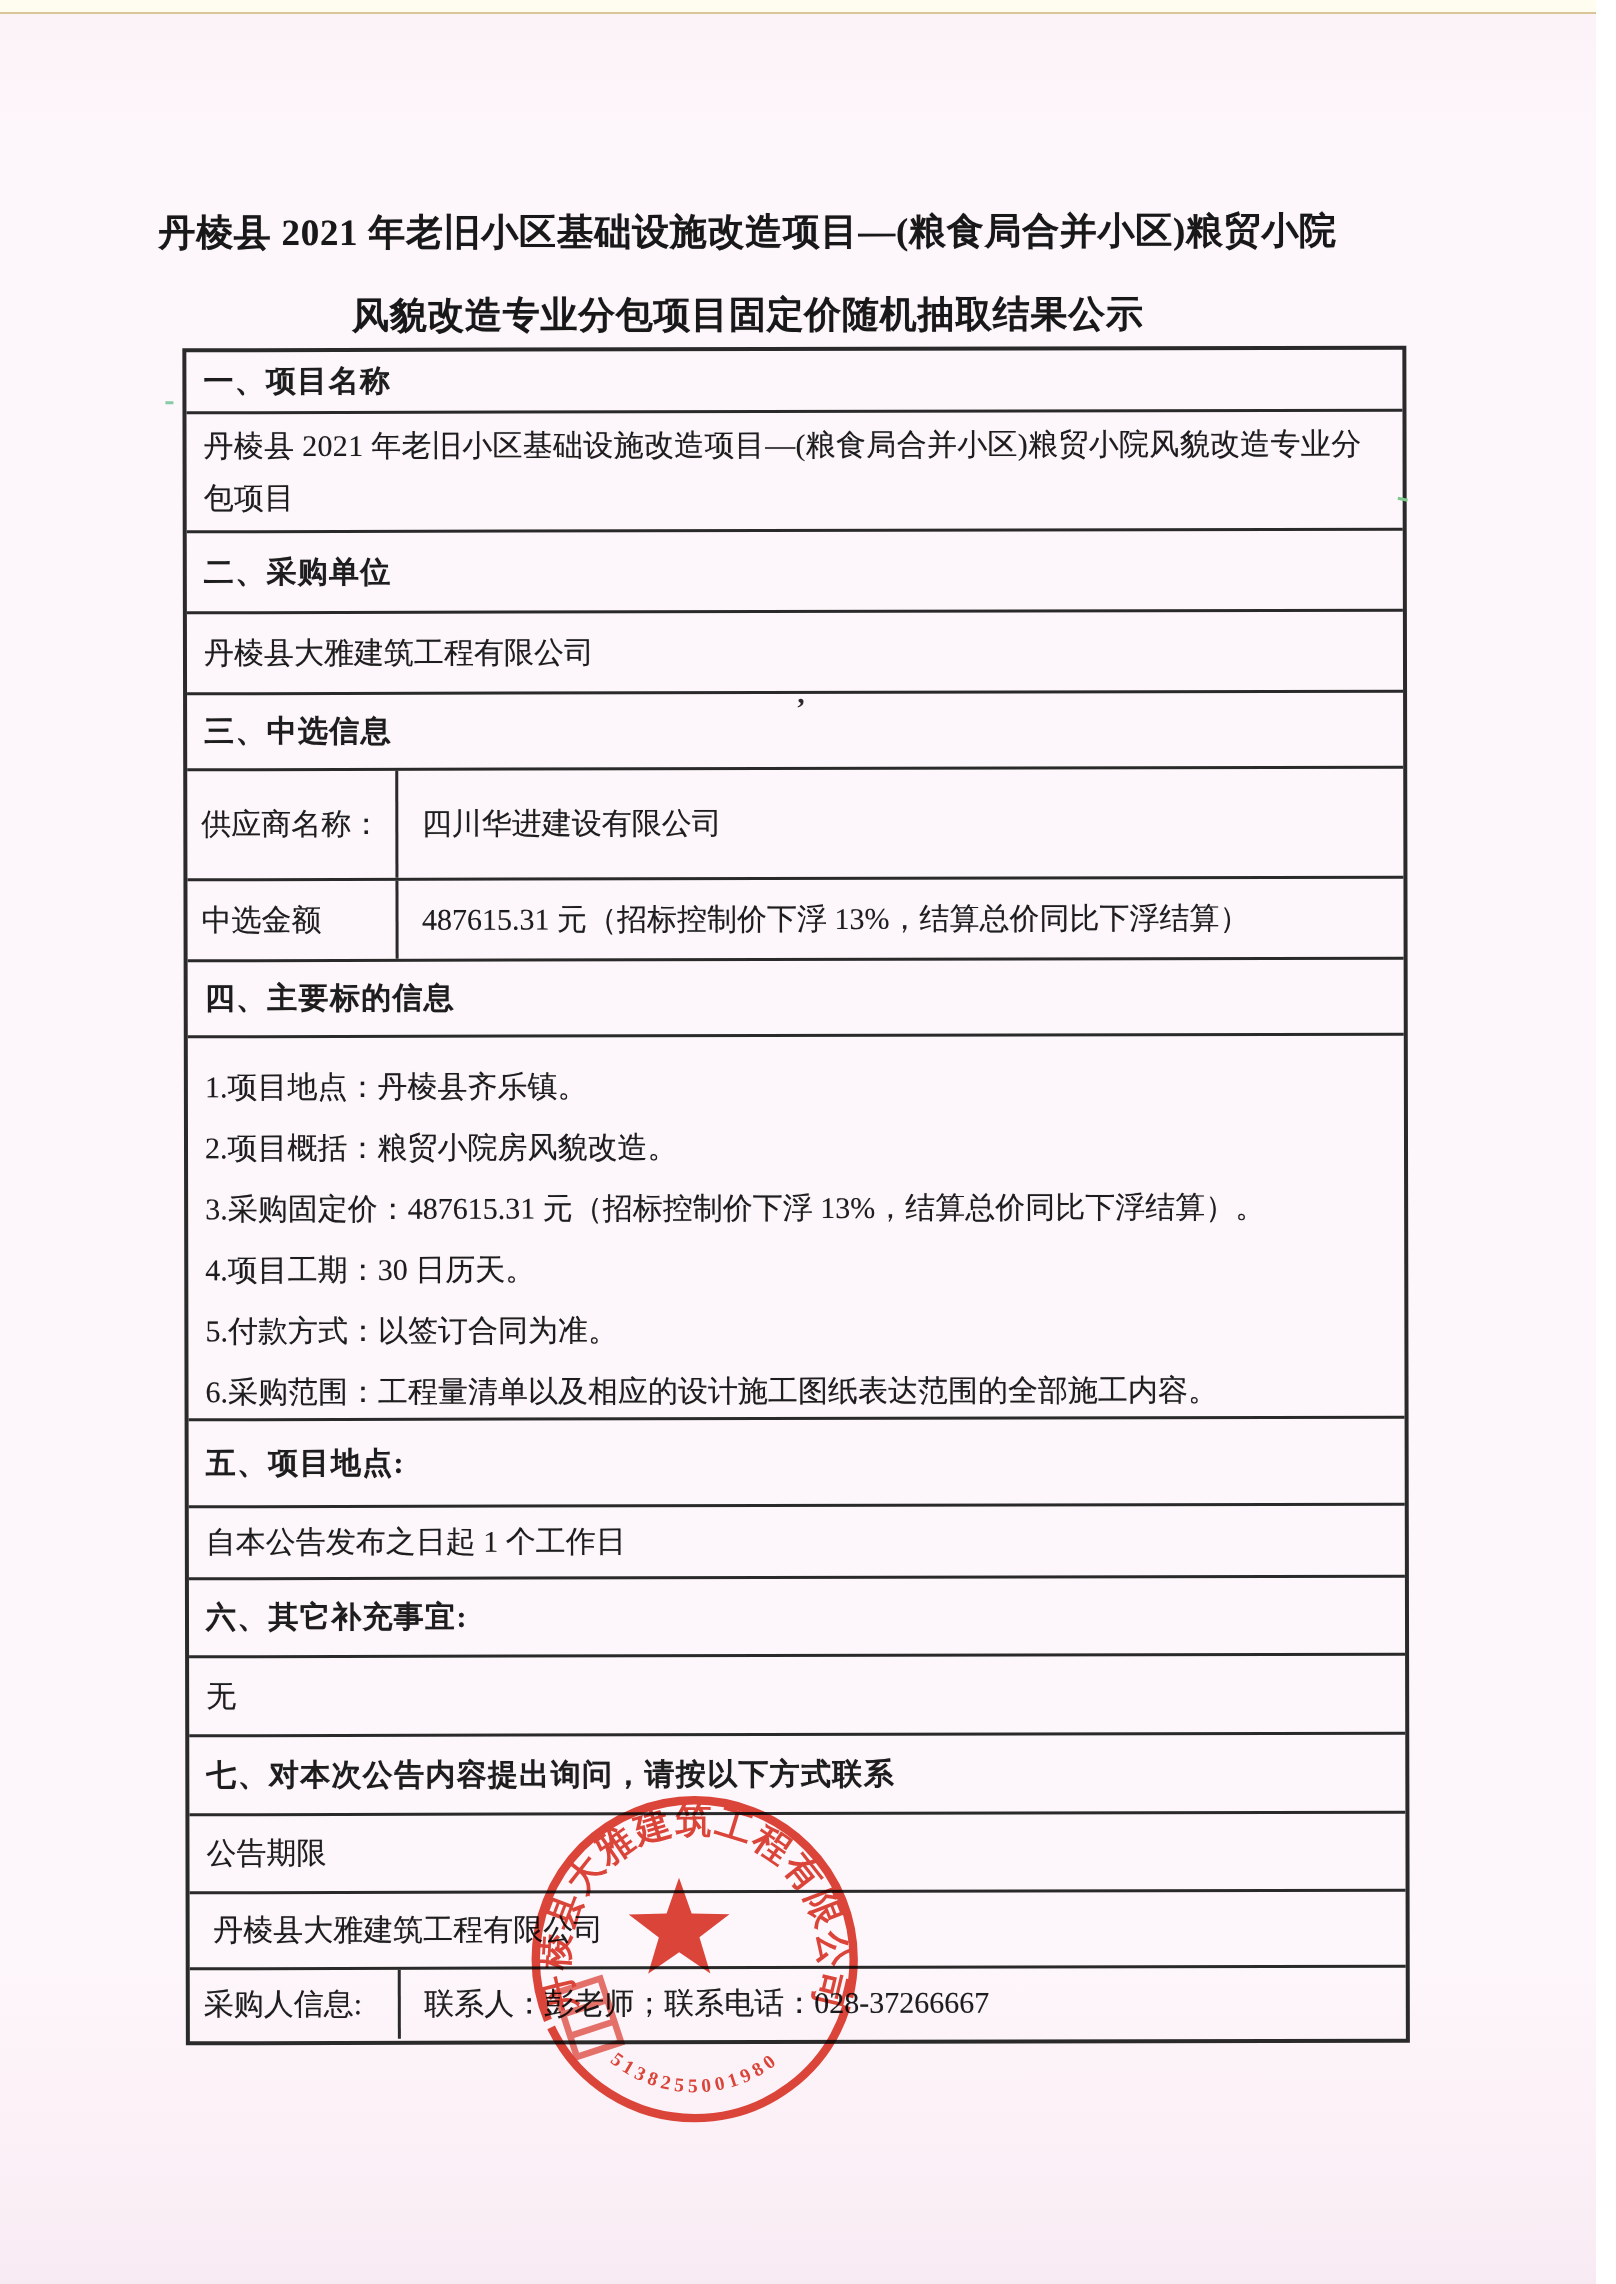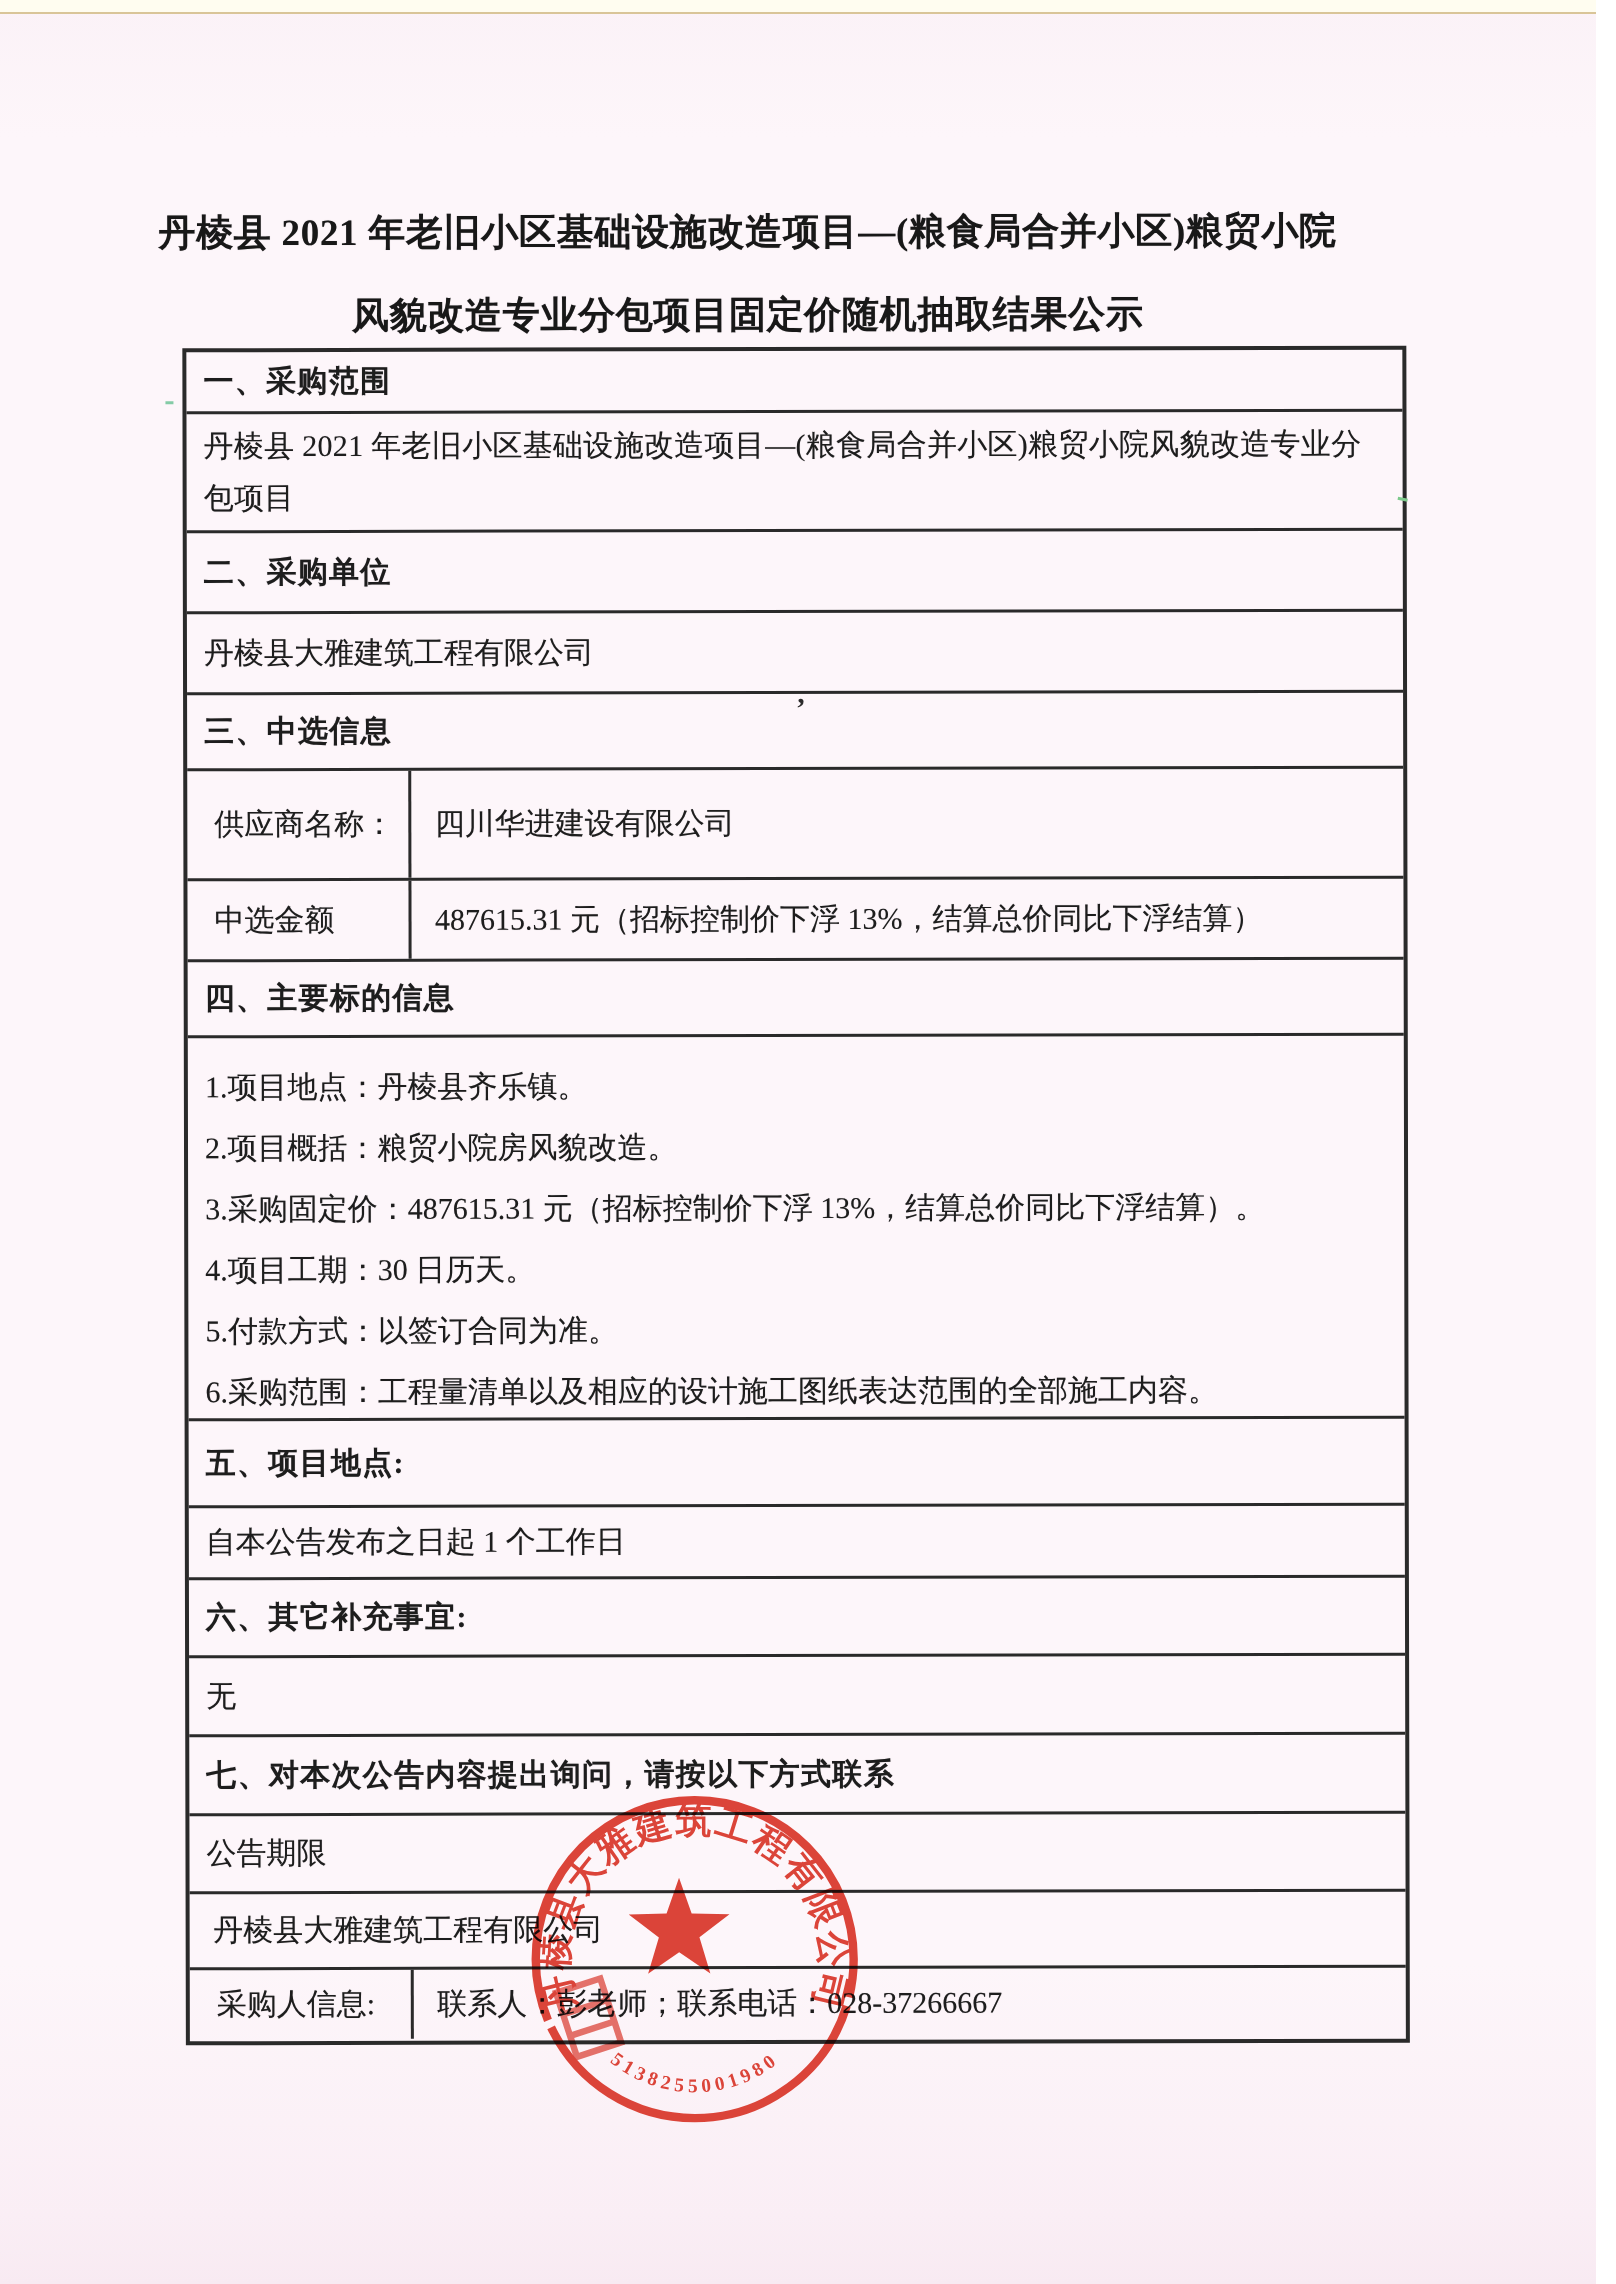--- a/index.html
+++ b/index.html
@@ -31,21 +31,21 @@
     display:flex;flex-direction:column;
   }
   .row{box-sizing:border-box;display:flex;align-items:center;}
   .row + .row{border-top:3.9px solid #2a2a2a;}
   .row.header{font-weight:bold;letter-spacing:1.3px;}
   .cell{padding-left:17px;box-sizing:border-box;}
   .twocol{align-items:stretch;}
   .twocol .label-cell{
     width:211px;flex:0 0 211px;box-sizing:border-box;
     border-right:3.9px solid #2a2a2a;
-    display:flex;align-items:center;padding-left:14px;margin-left:13px;
+    display:flex;align-items:center;padding-left:14px;
   }
   .twocol .value-cell{
     flex:1;display:flex;align-items:center;padding-left:23.5px;box-sizing:border-box;
   }
   .wrap-cell{line-height:52px;padding-right:23.5px;letter-spacing:0.3px;}
   .list-row{display:block;padding:18px 26px 0 17px;}
   .list-line{height:61px;line-height:61px;white-space:nowrap;}
   
   .stamp{
     position:absolute;left:525px;top:1791px;width:336px;height:336px;
@@ -66,21 +66,21 @@
   <div class="scan-layer">
 
     <div class="doc-title">
       <div>丹棱县 2021 年老旧小区基础设施改造项目—(粮食局合并小区)粮贸小院</div>
       <div>风貌改造专业分包项目固定价随机抽取结果公示</div>
     </div>
 
     <div class="notice-table">
 
       <div class="row header" style="height:59px">
-        <div class="cell">一、采购范围</div>
+        <div class="cell">一、项目名称</div>
       </div>
 
       <div class="row" style="height:119px">
         <div class="cell wrap-cell">丹棱县 2021 年老旧小区基础设施改造项目—(粮食局合并小区)粮贸小院风貌改造专业分包项目</div>
       </div>
 
       <div class="row header" style="height:81px">
         <div class="cell">二、采购单位</div>
       </div>
 

